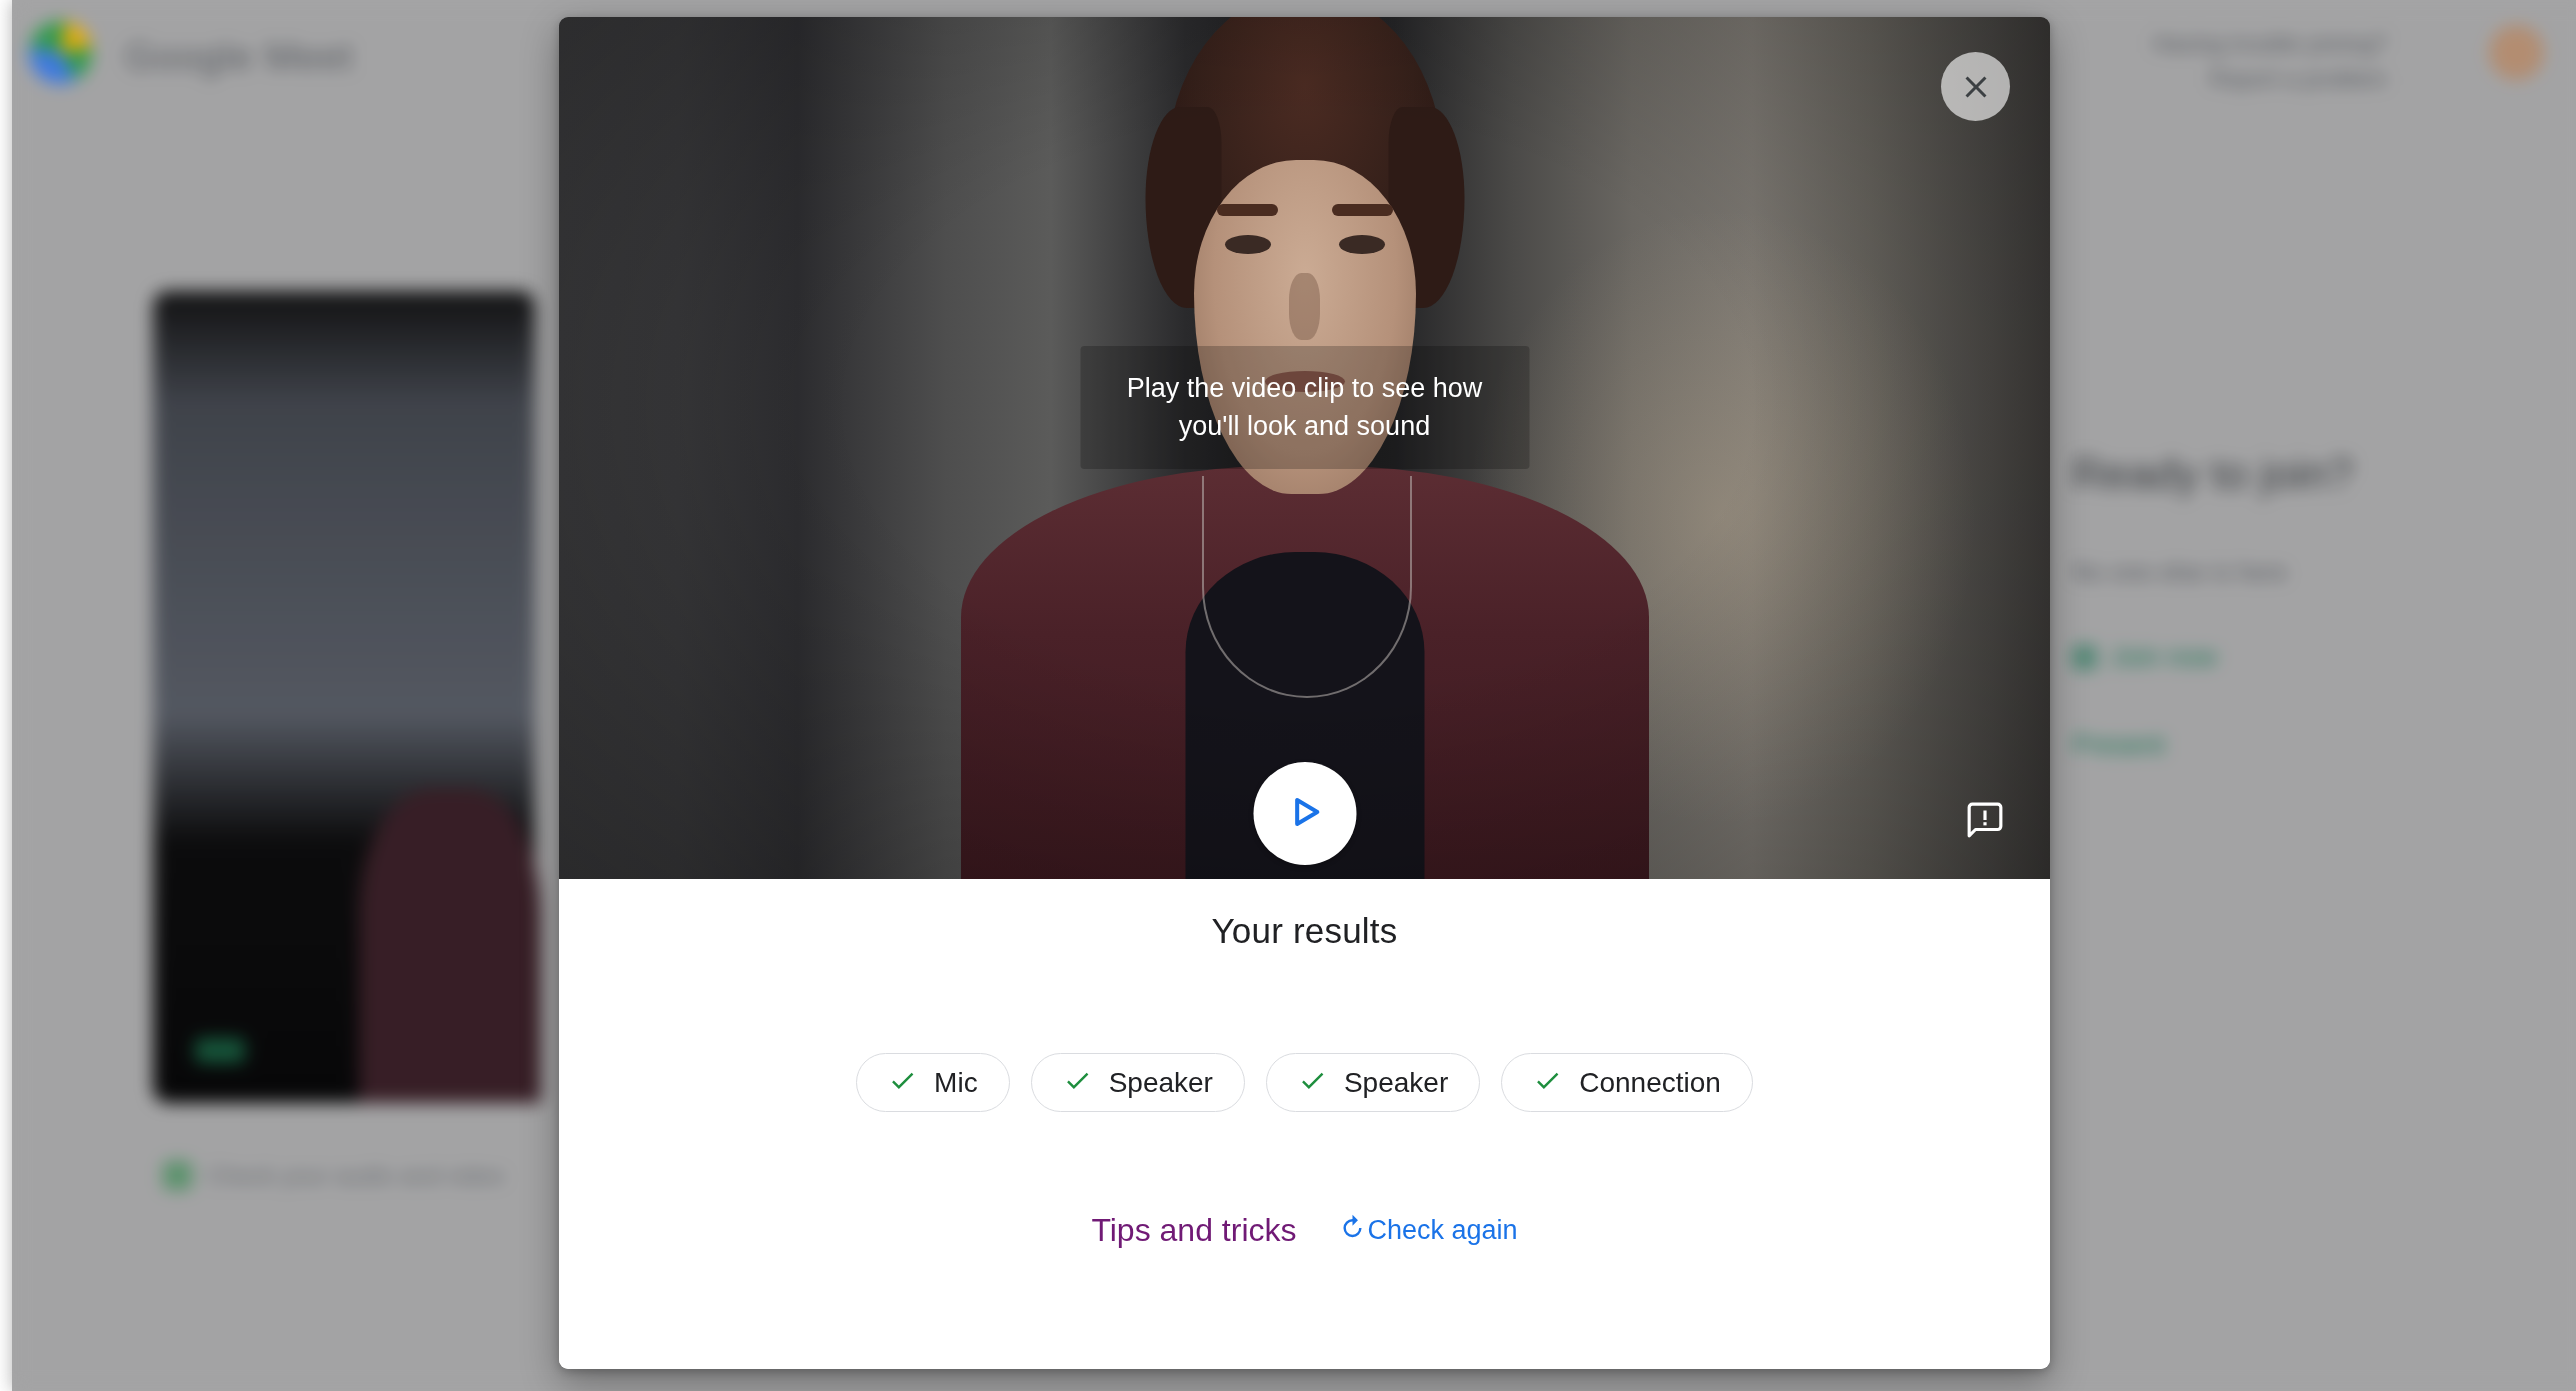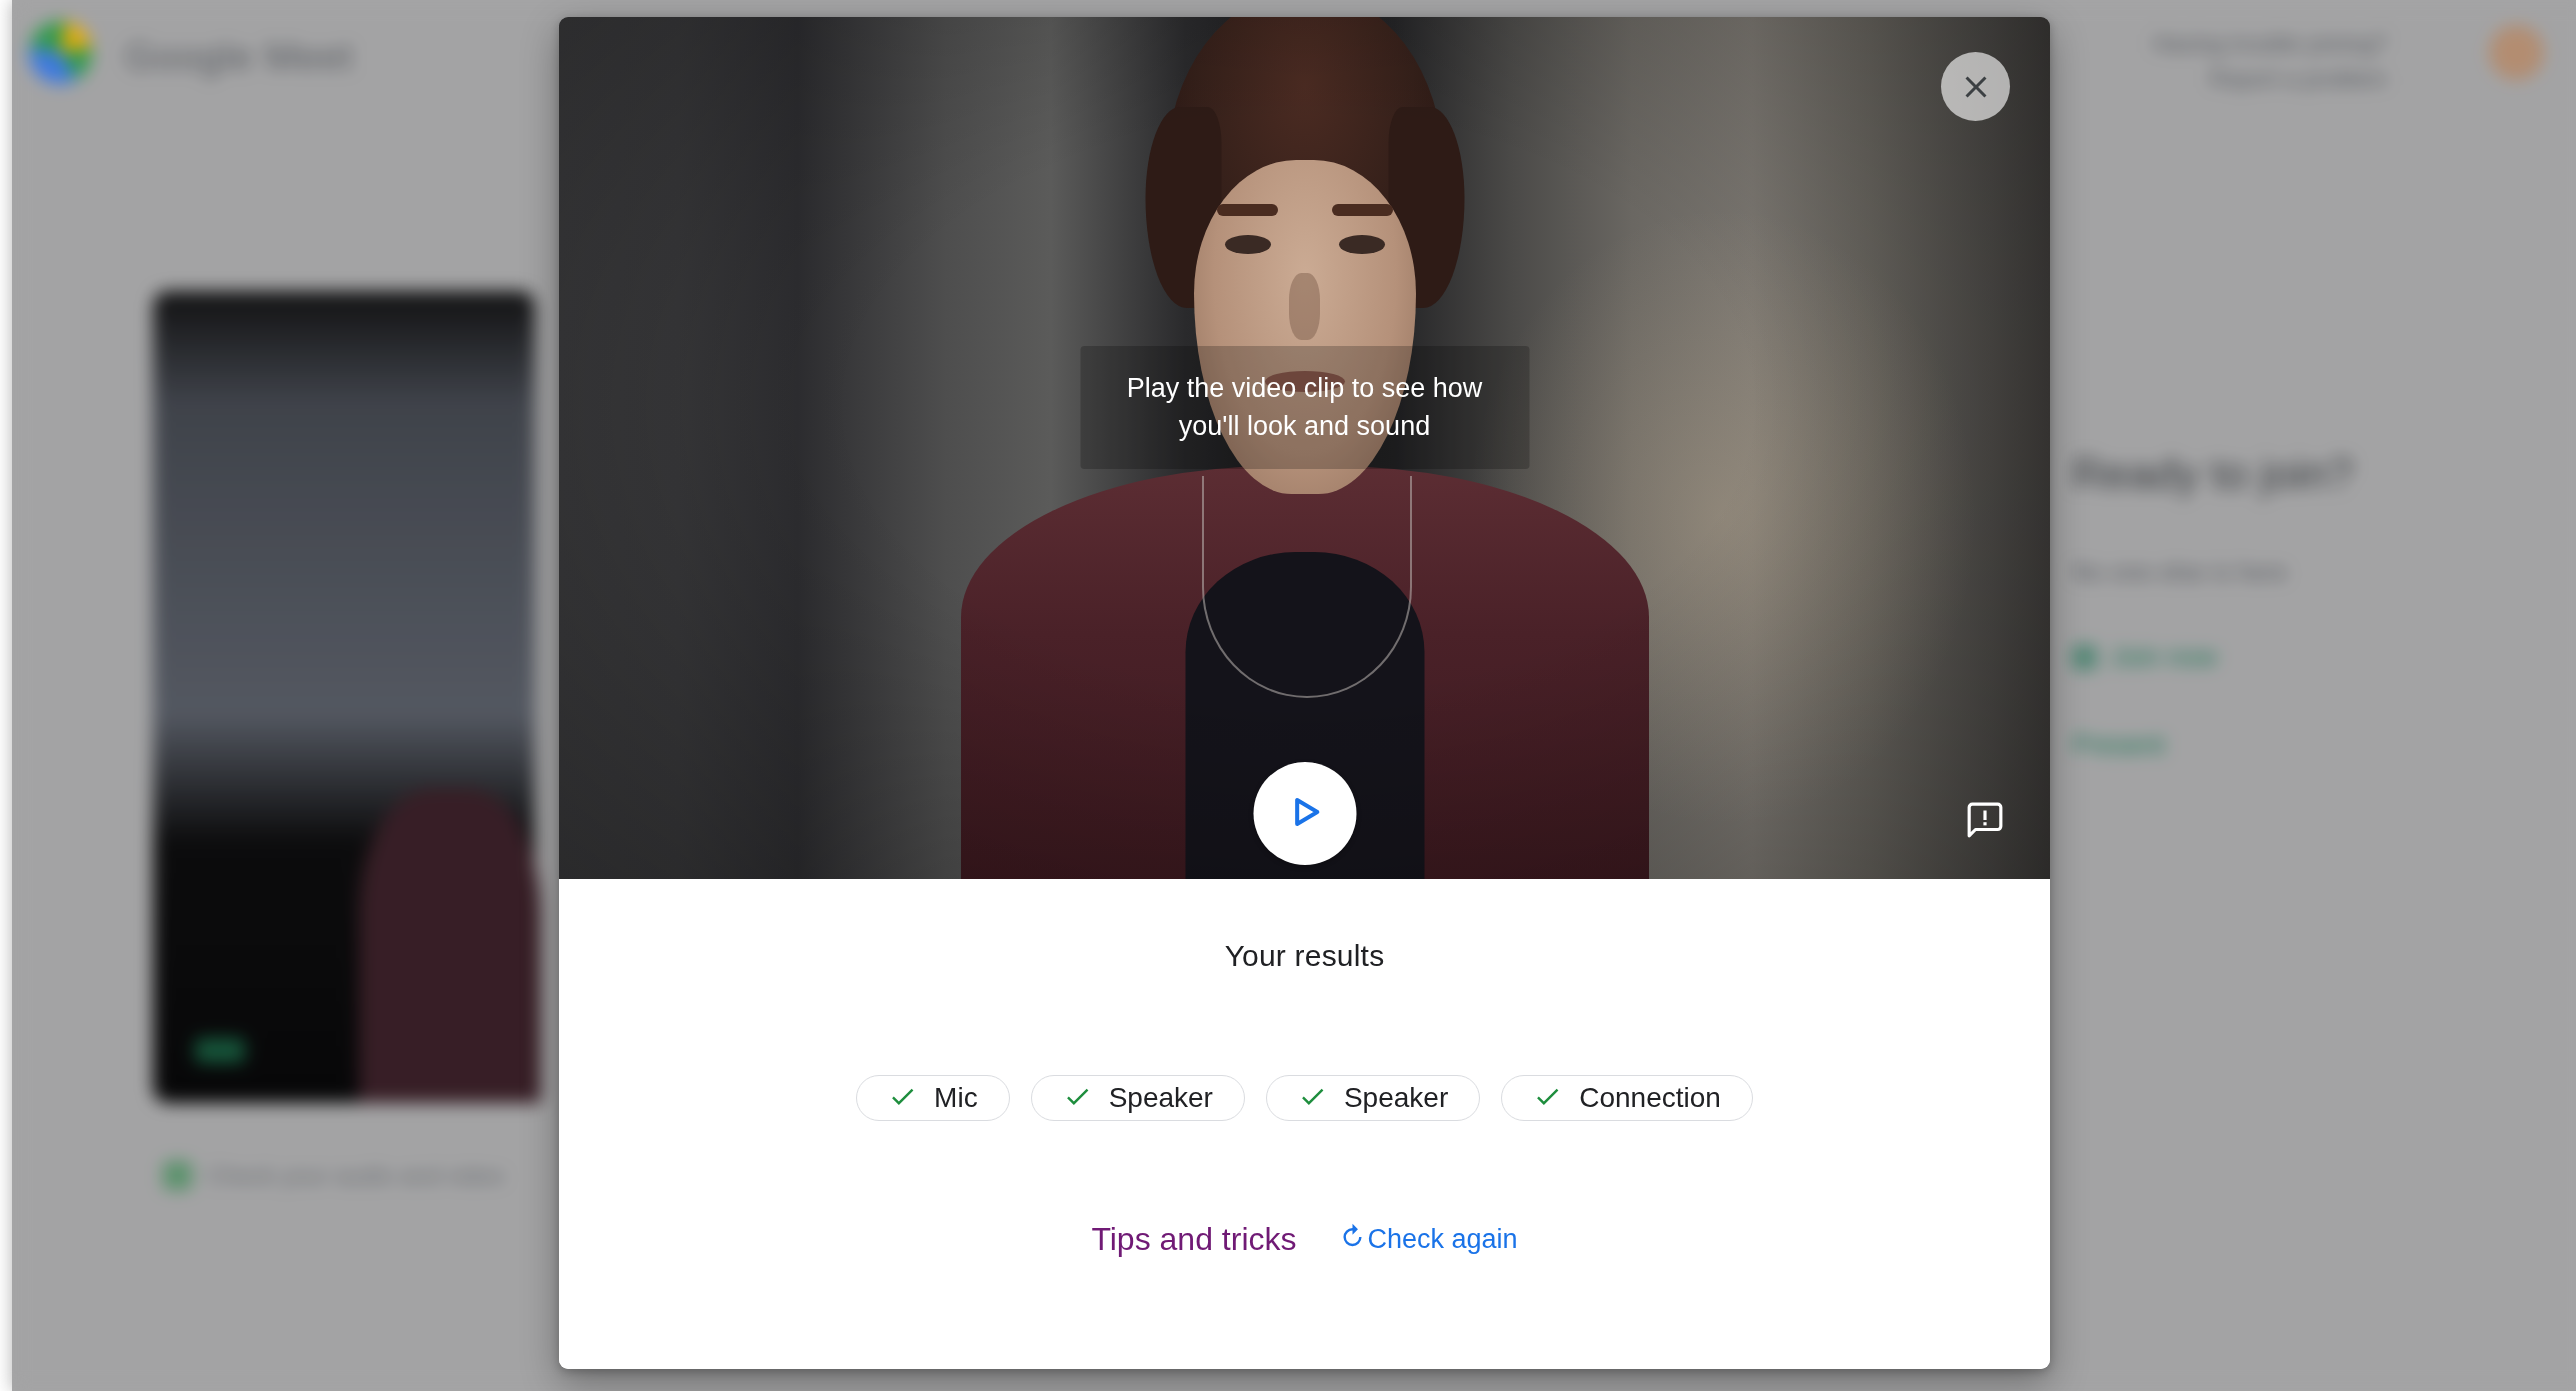--- a/index.html
+++ b/index.html
@@ -393,38 +393,38 @@
 
   
   .results {
     position: relative;
     height: 490px;
     background: #fff;
   }
 
   .results-title {
     text-align: center;
-    font-size: 30px;
+    font-size: 35px;
     color: #202124;
-    padding-top: 60px;
+    padding-top: 32px;
     letter-spacing: 0.2px;
   }
 
   .chips {
     display: flex;
     justify-content: center;
     gap: 21px;
     margin-top: 102px;
   }
 
   .chip {
     display: flex;
     align-items: center;
     gap: 17px;
-    height: 46px;
+    height: 59px;
     padding: 0 31px;
     border: 1px solid #dadce0;
     border-radius: 31px;
     background: #fff;
     box-sizing: border-box;
     cursor: pointer;
   }
   .chip-label {
     font-size: 28px;
     color: #202124;

